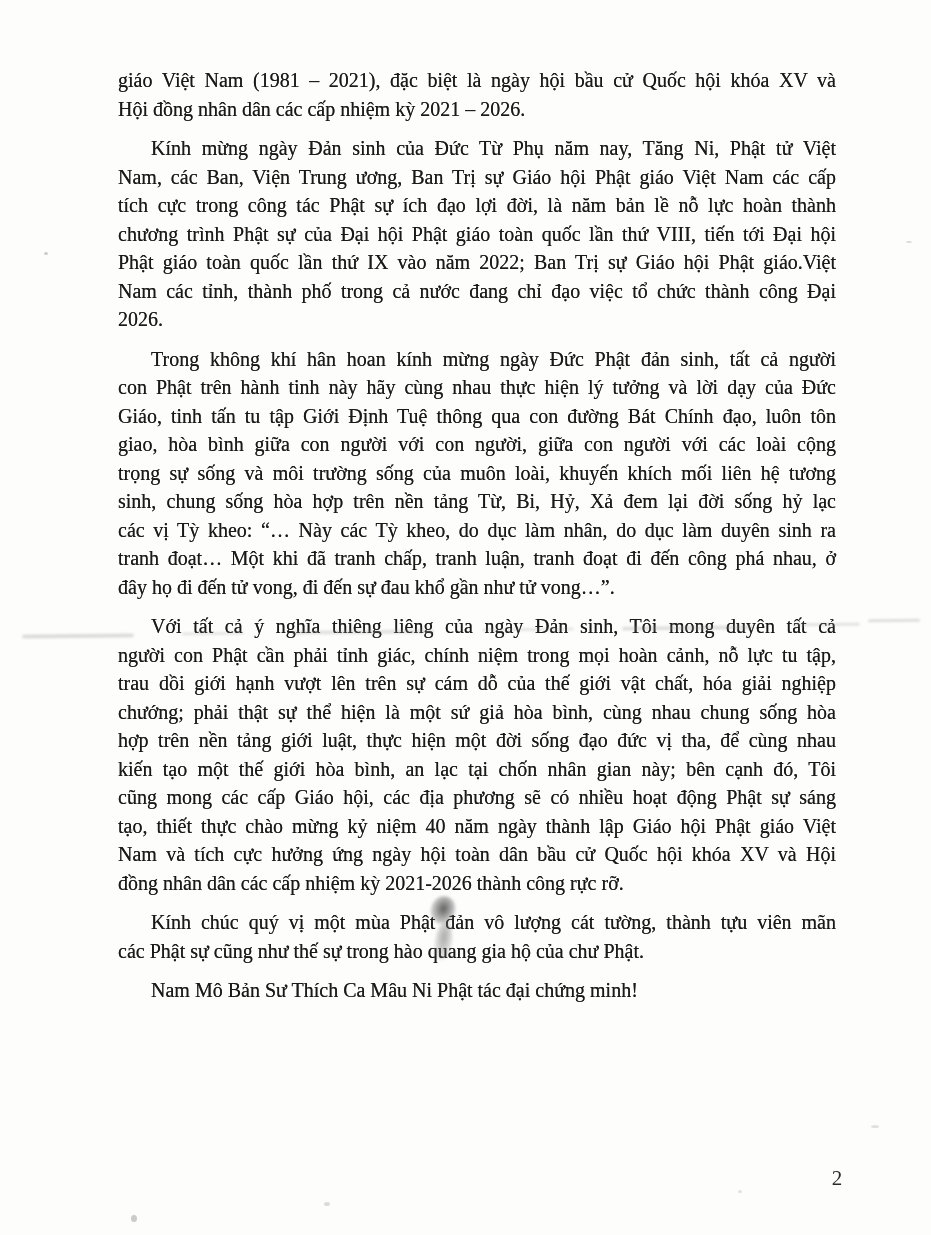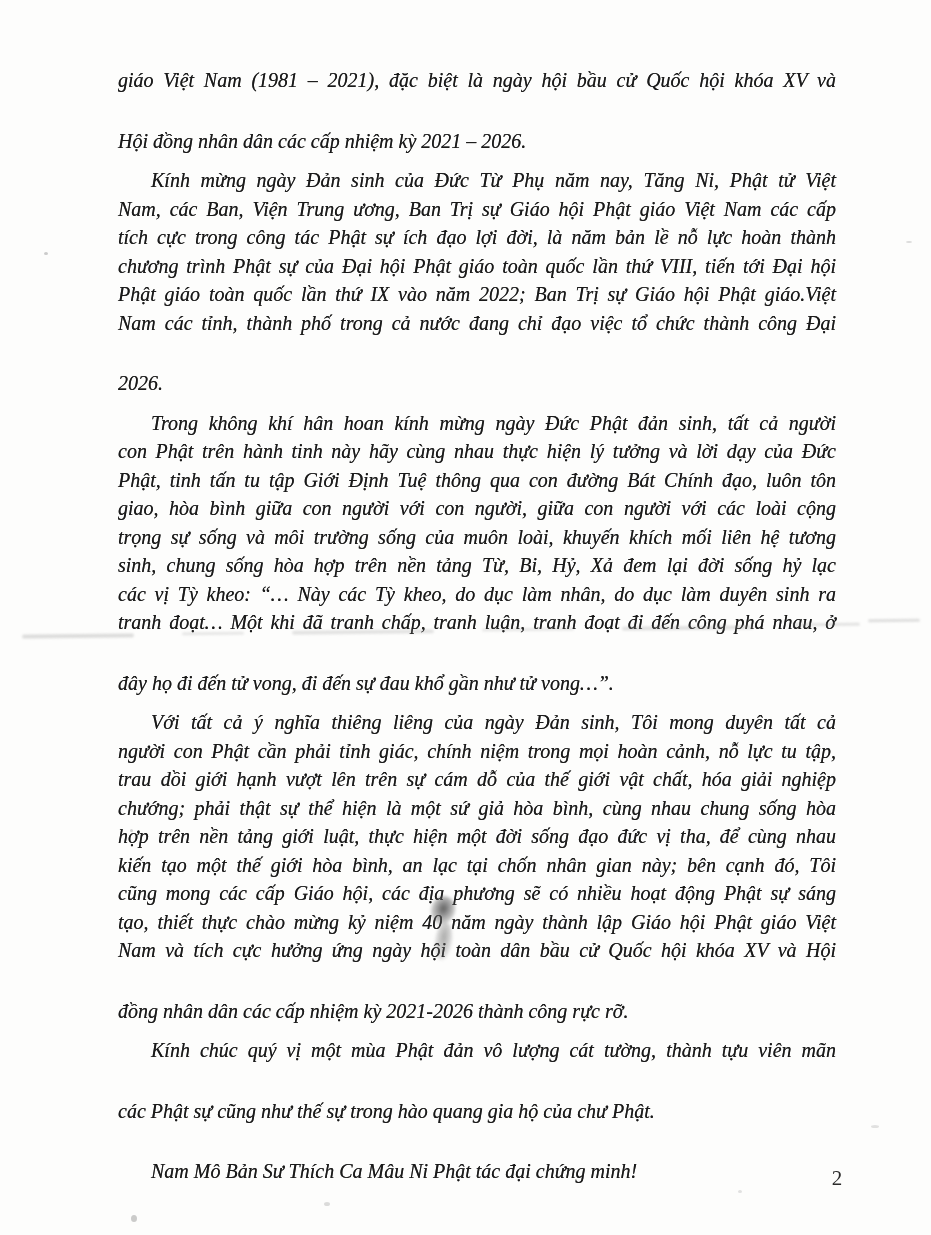--- a/index.html
+++ b/index.html
@@ -27,30 +27,28 @@
     top: 66px;
     width: 718px;
     color: var(--ink, #1a1a1a);
     font-size: 20px;
     line-height: 28.5px;
     text-shadow: 0 0 0.6px rgba(10,10,10,0.75);
   }
   .para {
     margin: 0 0 11px 0;
     padding: 0;
-    font-style: italic;
   }
   .para:last-child { margin-bottom: 0; }
   .line {
     text-align: justify;
     text-align-last: justify;
   }
   .line.last {
     text-align-last: left;
-    margin-top: 32px;
   }
   .line.indent {
     text-indent: 33px;
   }
   .page-number {
     position: absolute;
     left: 822px;
     top: 1166px;
     width: 30px;
     font-size: 21px;
@@ -117,21 +115,21 @@
         <div class="line">Nam, các Ban, Viện Trung ương, Ban Trị sự Giáo hội Phật giáo Việt Nam các cấp</div>
         <div class="line">tích cực trong công tác Phật sự ích đạo lợi đời, là năm bản lề nỗ lực hoàn thành</div>
         <div class="line">chương trình Phật sự của Đại hội Phật giáo toàn quốc lần thứ VIII, tiến tới Đại hội</div>
         <div class="line">Phật giáo toàn quốc lần thứ IX vào năm 2022; Ban Trị sự Giáo hội Phật giáo.Việt</div>
         <div class="line">Nam các tỉnh, thành phố trong cả nước đang chỉ đạo việc tổ chức thành công Đại</div>
         <div class="line last">2026.</div>
       </div>
       <div class="para">
         <div class="line indent">Trong không khí hân hoan kính mừng ngày Đức Phật đản sinh, tất cả người</div>
         <div class="line">con Phật trên hành tinh này hãy cùng nhau thực hiện lý tưởng và lời dạy của Đức</div>
-        <div class="line">Phật, tinh tấn tu tập Giới Định Tuệ thông qua con đường Bát Chính đạo, luôn tôn</div>
+        <div class="line">Giáo, tinh tấn tu tập Giới Định Tuệ thông qua con đường Bát Chính đạo, luôn tôn</div>
         <div class="line">giao, hòa bình giữa con người với con người, giữa con người với các loài cộng</div>
         <div class="line">trọng sự sống và môi trường sống của muôn loài, khuyến khích mối liên hệ tương</div>
         <div class="line">sinh, chung sống hòa hợp trên nền tảng Từ, Bi, Hỷ, Xả đem lại đời sống hỷ lạc</div>
         <div class="line">các vị Tỳ kheo: “… Này các Tỳ kheo, do dục làm nhân, do dục làm duyên sinh ra</div>
         <div class="line">tranh đoạt… Một khi đã tranh chấp, tranh luận, tranh đoạt đi đến công phá nhau, ở</div>
         <div class="line last">đây họ đi đến tử vong, đi đến sự đau khổ gần như tử vong…”.</div>
       </div>
       <div class="para">
         <div class="line indent">Với tất cả ý nghĩa thiêng liêng của ngày Đản sinh, Tôi mong duyên tất cả</div>
         <div class="line">người con Phật cần phải tỉnh giác, chính niệm trong mọi hoàn cảnh, nỗ lực tu tập,</div>

